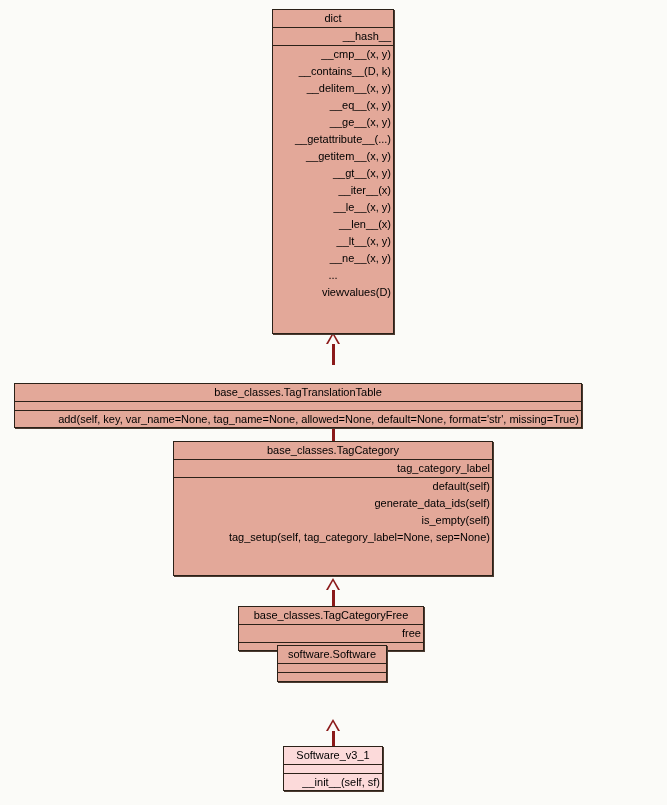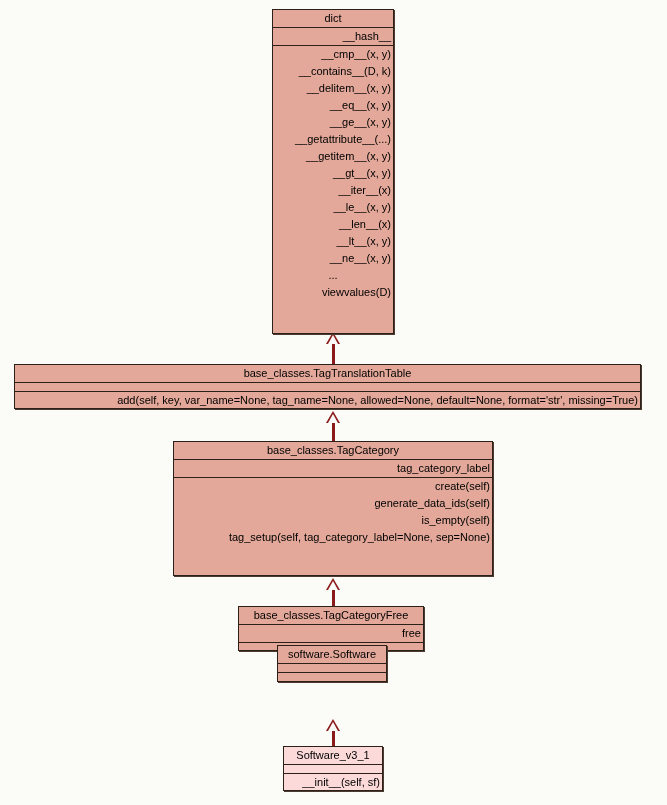--- a/index.html
+++ b/index.html
@@ -124,39 +124,39 @@
       <div class="row">__iter__(x)</div>
       <div class="row">__le__(x, y)</div>
       <div class="row">__len__(x)</div>
       <div class="row">__lt__(x, y)</div>
       <div class="row">__ne__(x, y)</div>
       <div class="row center">...</div>
       <div class="row">viewvalues(D)</div>
     </div>
   </div>
 
-  <div class="uml-class" style="left:14px; top:364px; width:627px; height:45px;">
+  <div class="uml-class" style="left:14px; top:383px; width:568px; height:45px;">
     <div class="compartment title-comp">
       <div class="row center">base_classes.TagTranslationTable</div>
     </div>
     <div class="compartment empty-comp"></div>
     <div class="compartment">
       <div class="row">add(self, key, var_name=None, tag_name=None, allowed=None, default=None, format='str', missing=True)</div>
     </div>
   </div>
 
   <div class="uml-class" style="left:173px; top:441px; width:320px; height:135px;">
     <div class="compartment title-comp">
       <div class="row center">base_classes.TagCategory</div>
     </div>
     <div class="compartment">
       <div class="row">tag_category_label</div>
     </div>
     <div class="compartment">
-      <div class="row">create(self)</div>
+      <div class="row">default(self)</div>
       <div class="row">generate_data_ids(self)</div>
       <div class="row">is_empty(self)</div>
       <div class="row">tag_setup(self, tag_category_label=None, sep=None)</div>
     </div>
   </div>
 
   <div class="uml-class" style="left:238px; top:606px; width:186px; height:45px;">
     <div class="compartment title-comp">
       <div class="row center">base_classes.TagCategoryFree</div>
     </div>

